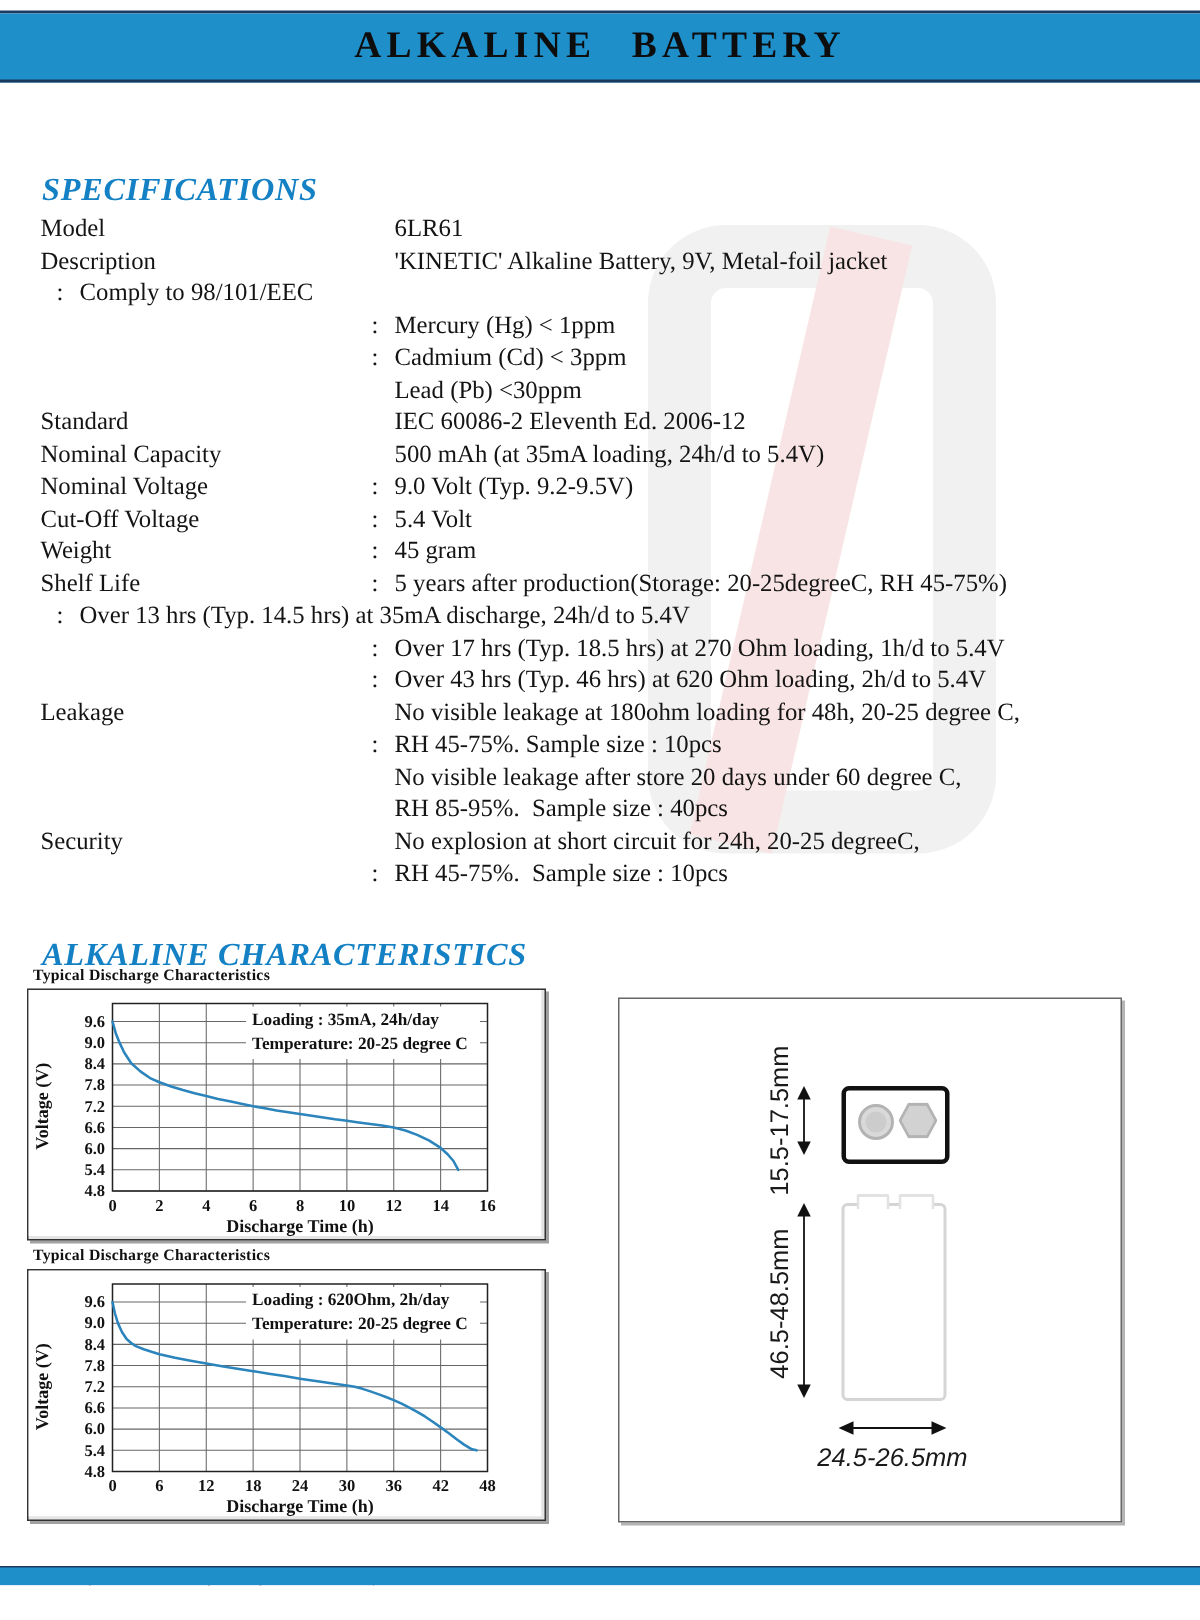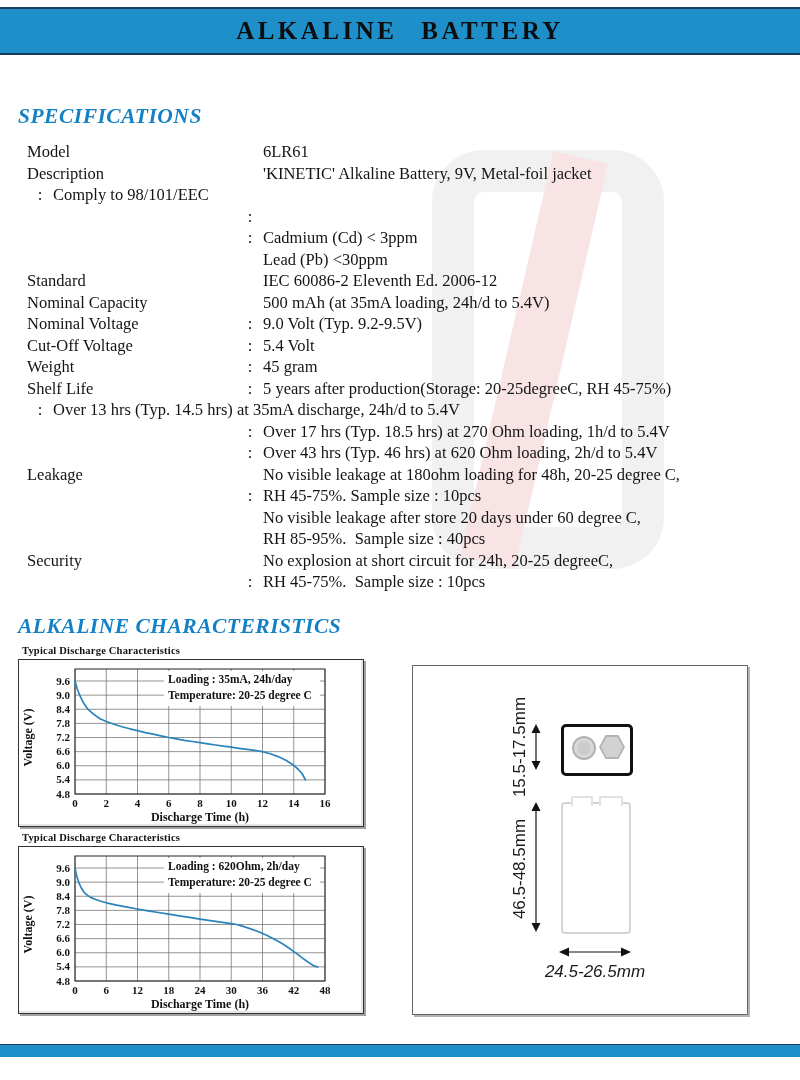--- a/index.html
+++ b/index.html
@@ -9,21 +9,21 @@
   .top-rule{position:absolute;left:0;top:7px;width:100%;height:2px;background:#1a3a5f;}
   .header-bar{position:absolute;left:0;top:9px;width:100%;height:44px;background:#1f8fca;
         border-bottom:2px solid #1a3a5f;display:flex;align-items:center;justify-content:center;}
   .header-title{font-weight:bold;font-size:25px;color:#0d0d0d;letter-spacing:3.5px;word-spacing:14px;}
   
   .wm-ring{position:absolute;left:432px;top:150px;width:148px;height:335px;
         border:42px solid #f1f1f1;border-radius:52px;z-index:0;}
   .wm-slash{position:absolute;left:506px;top:152px;width:56px;height:416px;background:#f8e4e4;
         transform:rotate(13deg);z-index:0;}
   
-  .section-heading{position:absolute;left:10px;margin:8px;font-style:italic;font-weight:bold;
+  .section-heading{position:absolute;left:10px;margin:18px;font-style:italic;font-weight:bold;
         font-size:21.5px;color:#1481c5;letter-spacing:0.5px;z-index:2;}
   #spec-heading{top:96px;}
   #discharge-heading{top:606px;}
   
   .spec-table{position:absolute;left:27px;top:141px;width:762px;z-index:2;}
   .spec-row{display:flex;font-size:16.5px;line-height:21.5px;}
   .spec-label{width:210px;flex:0 0 210px;}
   .spec-colon{width:26px;flex:0 0 26px;text-align:center;}
   .spec-value{flex:1;white-space:pre-wrap;}
   
@@ -87,20 +87,21 @@
         <span class="spec-colon"></span>
         <span class="spec-value">'KINETIC' Alkaline Battery, 9V, Metal-foil jacket</span>
       </div>
       <div class="spec-row">
         <span class="spec-colon">:</span>
         <span class="spec-value">Comply to 98/101/EEC</span>
       </div>
       <div class="spec-row">
         <span class="spec-label"></span>
         <span class="spec-colon">:</span>
+        <span class="spec-value">Mercury (Hg) &lt; 1ppm</span>
       </div>
       <div class="spec-row">
         <span class="spec-label"></span>
         <span class="spec-colon">:</span>
         <span class="spec-value">Cadmium (Cd) &lt; 3ppm</span>
       </div>
       <div class="spec-row">
         <span class="spec-label"></span>
         <span class="spec-colon"></span>
         <span class="spec-value">Lead (Pb) &lt;30ppm</span>

